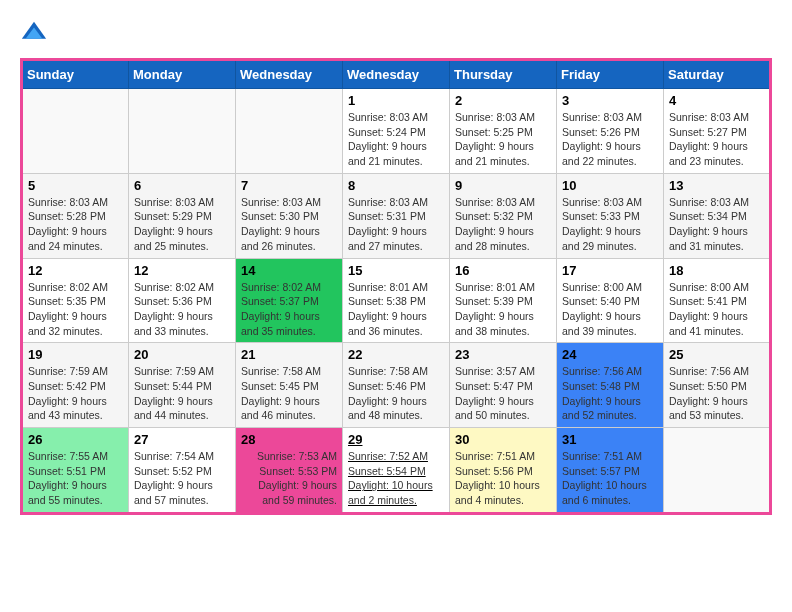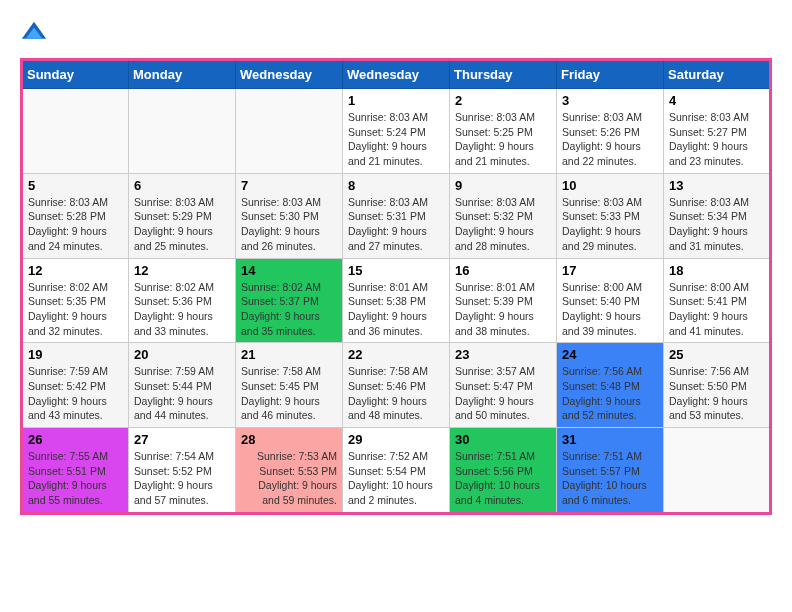--- a/index.html
+++ b/index.html
@@ -302,49 +302,49 @@
           </td>
           <td style="background: rgb(245, 245, 245);">
             <span class="day-num">25</span>
             <div class="day-info" style="white-space: pre-line;">Sunrise: 7:56 AM
 Sunset: 5:50 PM
 Daylight: 9 hours
 and 53 minutes.</div>
           </td>
         </tr>
         <tr>
-          <td style="background: #d946ef;">
+          <td style="background: #86efac;">
             <span class="day-num">26</span>
             <div class="day-info" style="white-space: pre-line;">Sunrise: 7:55 AM
 Sunset: 5:51 PM
 Daylight: 9 hours
 and 55 minutes.</div>
           </td>
           <td style="background: rgb(255, 255, 255);">
             <span class="day-num">27</span>
             <div class="day-info" style="white-space: pre-line;">Sunrise: 7:54 AM
 Sunset: 5:52 PM
 Daylight: 9 hours
 and 57 minutes.</div>
           </td>
-          <td style="background: #fca5a5;">
+          <td style="background: #ec4899;">
             <span class="day-num">28</span>
             <div class="day-info" style="white-space: pre-line; text-align: right;">Sunrise: 7:53 AM
 Sunset: 5:53 PM
 Daylight: 9 hours
 and 59 minutes.</div>
           </td>
-          <td style="background: rgb(255, 255, 255);">
+          <td style="background: rgb(255, 255, 255); text-decoration: underline;">
             <span class="day-num">29</span>
             <div class="day-info" style="white-space: pre-line;">Sunrise: 7:52 AM
 Sunset: 5:54 PM
 Daylight: 10 hours
 and 2 minutes.</div>
           </td>
-          <td style="background: #22c55e;">
+          <td style="background: #fef9c3;">
             <span class="day-num">30</span>
             <div class="day-info" style="white-space: pre-line;">Sunrise: 7:51 AM
 Sunset: 5:56 PM
 Daylight: 10 hours
 and 4 minutes.</div>
           </td>
           <td style="background: #3b82f6;">
             <span class="day-num">31</span>
             <div class="day-info" style="white-space: pre-line;">Sunrise: 7:51 AM
 Sunset: 5:57 PM

